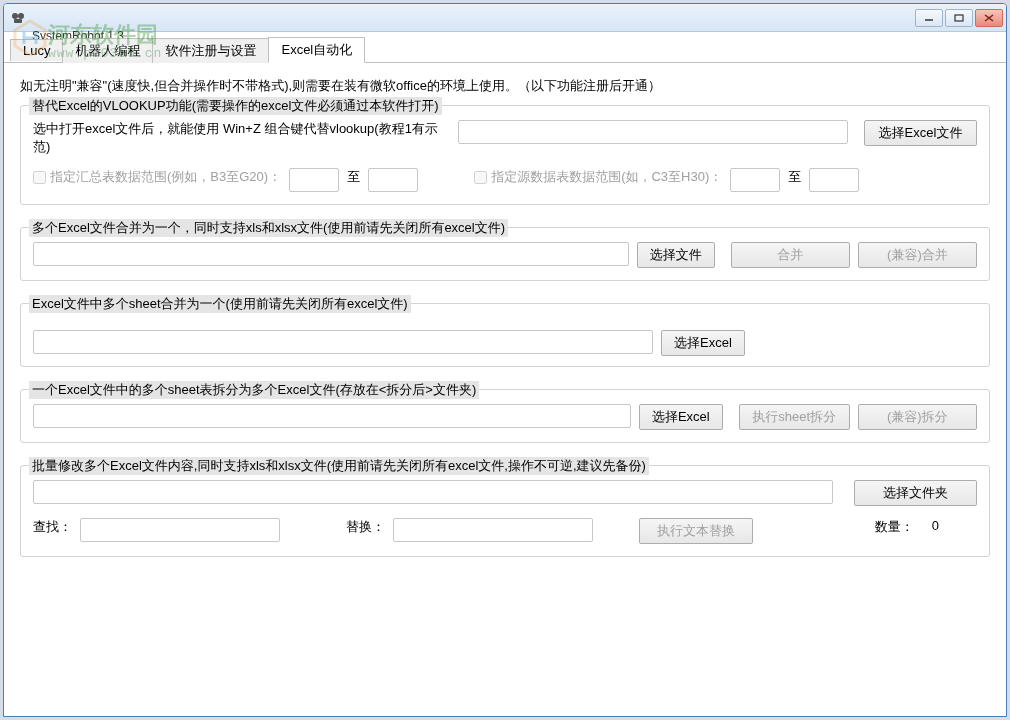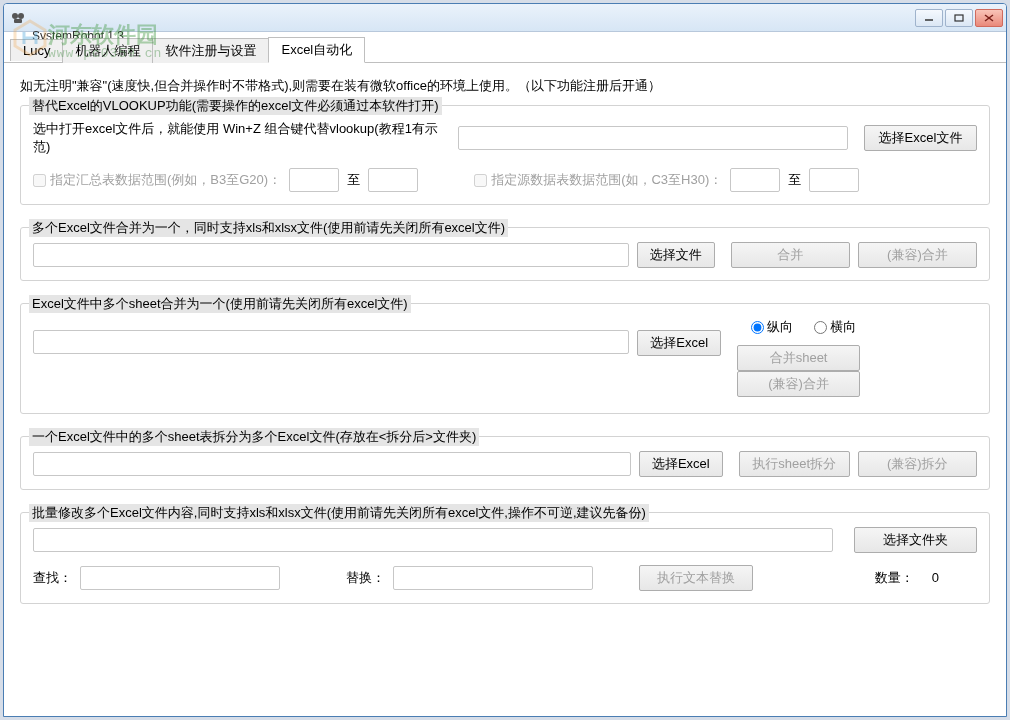--- a/index.html
+++ b/index.html
@@ -54,21 +54,21 @@
 .instr { margin:6px 4px 10px 4px; font-size:13px; }
 .group {
   border:1px solid #d3d3d3; border-radius:3px;
   padding:14px 12px 12px 12px; margin:0 4px 22px 4px;
   position:relative;
 }
 .group .legend {
   position:absolute; top:-9px; left:8px; background:#e5e5e5;
   padding:0 3px; font-size:13px;
 }
-.row { display:flex; align-items:center; gap:8px; margin-bottom:12px; flex-wrap:nowrap; }
+.row { display:flex; align-items:flex-start; gap:8px; margin-bottom:12px; flex-wrap:nowrap; }
 .row:last-child { margin-bottom:0; }
 input[type=text].txt {
   height:24px; border:1px solid #c7c7c7; border-radius:2px;
   padding:0 4px; font-size:13px;
 }
 .txt-long { width:394px; }
 .txt-xlong { width:620px; }
 .txt-small { width:50px; }
 .txt-mid { width:200px; }
 .btn {
@@ -173,43 +173,26 @@
       <div class="legend">多个Excel文件合并为一个，同时支持xls和xlsx文件(使用前请先关闭所有excel文件)</div>
       <div class="row">
         <input type="text" class="txt txt-xlong" style="">
         <button class="btn">选择文件</button>
         <div class="spacer"></div>
         <button class="btn disabled wide">合并</button>
         <button class="btn disabled wide">(兼容)合并</button>
       </div>
     </div>
 
-    <div class="group" style="padding-bottom:16px">
+    <div class="group" style="padding-bottom:10px">
       <div class="legend">Excel文件中多个sheet合并为一个(使用前请先关闭所有excel文件)</div>
       <div class="row" style="align-items:flex-start">
         <input type="text" class="txt txt-xlong" style="margin-top: 12px;">
         <button class="btn" style="margin-top:12px">选择Excel</button>
         <div class="spacer"></div>
-        <div>
-          <div style="margin-bottom:8px; padding-left:14px">
-            <label class="rad">
-                <input type="radio" name="dir" checked="" style="">
-                <span>纵向</span>
-              </label>
-            <span style="display:inline-block; width:14px"></span>
-            <label class="rad">
-                <input type="radio" name="dir" style="">
-                <span>横向</span>
-              </label>
-          </div>
-          <div>
-            <button class="btn disabled wide">合并sheet</button>
-            <button class="btn disabled wide">(兼容)合并</button>
-          </div>
-        </div>
       </div>
     </div>
 
     <div class="group">
       <div class="legend">一个Excel文件中的多个sheet表拆分为多个Excel文件(存放在&lt;拆分后&gt;文件夹)</div>
       <div class="row">
         <input type="text" class="txt txt-xlong" style="">
         <button class="btn">选择Excel</button>
         <div class="spacer"></div>
         <button class="btn disabled wider">执行sheet拆分</button>

